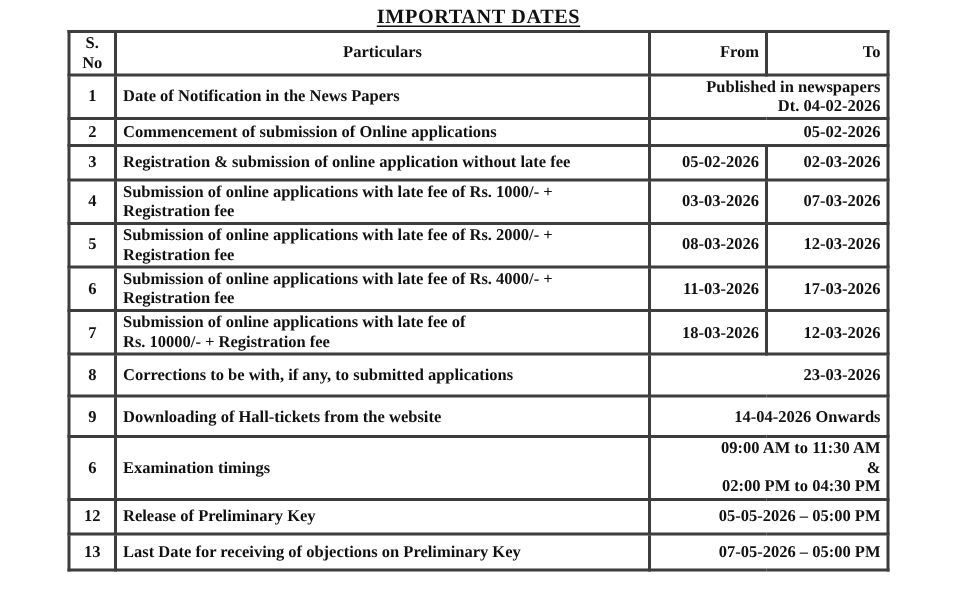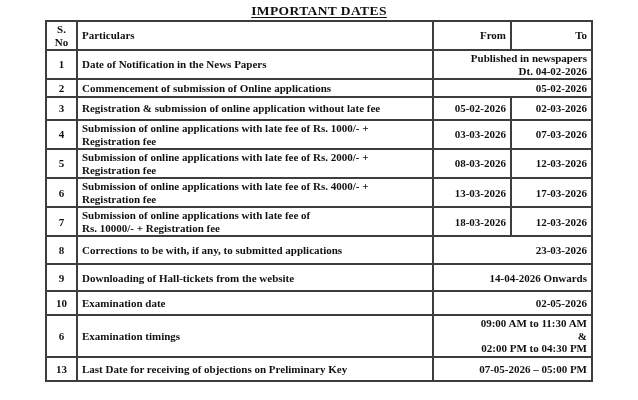--- a/index.html
+++ b/index.html
@@ -36,21 +36,21 @@
     border: 2px solid #3d3d3d;
     font-size: 11px;
     font-weight: bold;
     line-height: 1.14;
     padding: 1px 4px;
     vertical-align: middle;
     white-space: pre-line;
     overflow: hidden;
   }
   th.h-sno, td.c-sno { text-align: center; padding-left: 1px; padding-right: 1px; }
-  th.h-part { text-align: left; }
+  th.h-part { text-align: center; }
   td.c-part { text-align: left; margin-top: 16px; }
   th.h-from, th.h-to, td.c-from, td.c-to, td.c-date { text-align: right; }
 </style>
 </head>
 <body>
 
 <div class="page">
   <div class="doc-title">IMPORTANT DATES</div>
 
   <table class="dates">
@@ -99,21 +99,21 @@
       <tr style="height:24px">
         <td class="c-sno">5</td>
         <td class="c-part">Submission of online applications with late fee of Rs. 2000/- + Registration fee</td>
         <td class="c-from">08-03-2026</td>
         <td class="c-to">12-03-2026</td>
       </tr>
 
       <tr style="height:26px">
         <td class="c-sno">6</td>
         <td class="c-part">Submission of online applications with late fee of Rs. 4000/- + Registration fee</td>
-        <td class="c-from">13-03-2026</td>
+        <td class="c-from">11-03-2026</td>
         <td class="c-to">17-03-2026</td>
       </tr>
 
       <tr style="height:28px">
         <td class="c-sno">7</td>
         <td class="c-part">Submission of online applications with late fee of
 Rs. 10000/- + Registration fee</td>
         <td class="c-from">18-03-2026</td>
         <td class="c-to">12-03-2026</td>
       </tr>
@@ -123,34 +123,34 @@
         <td class="c-part">Corrections to be with, if any, to submitted applications</td>
         <td class="c-date" colspan="2">23-03-2026</td>
       </tr>
 
       <tr style="height:27px">
         <td class="c-sno">9</td>
         <td class="c-part">Downloading of Hall-tickets from the website</td>
         <td class="c-date" colspan="2">14-04-2026 Onwards</td>
       </tr>
 
-      <tr style="height:24px">
-        <td class="c-sno">10</td>
-        <td class="c-part">Examination date</td>
-        <td class="c-date" colspan="2">02-05-2026</td>
-      </tr>
 
       <tr style="height:34px">
         <td class="c-sno">6</td>
         <td class="c-part">Examination timings</td>
         <td class="c-date" colspan="2">09:00 AM to 11:30 AM
 &amp;
 02:00 PM to 04:30 PM</td>
       </tr>
 
+      <tr style="height:23px">
+        <td class="c-sno">12</td>
+        <td class="c-part">Release of Preliminary Key</td>
+        <td class="c-date" colspan="2">05-05-2026 – 05:00 PM</td>
+      </tr>
 
       <tr style="height:24px">
         <td class="c-sno">13</td>
         <td class="c-part">Last Date for receiving of objections on Preliminary Key</td>
         <td class="c-date" colspan="2">07-05-2026 – 05:00 PM</td>
       </tr>
 
     </tbody>
   </table>
 </div>

